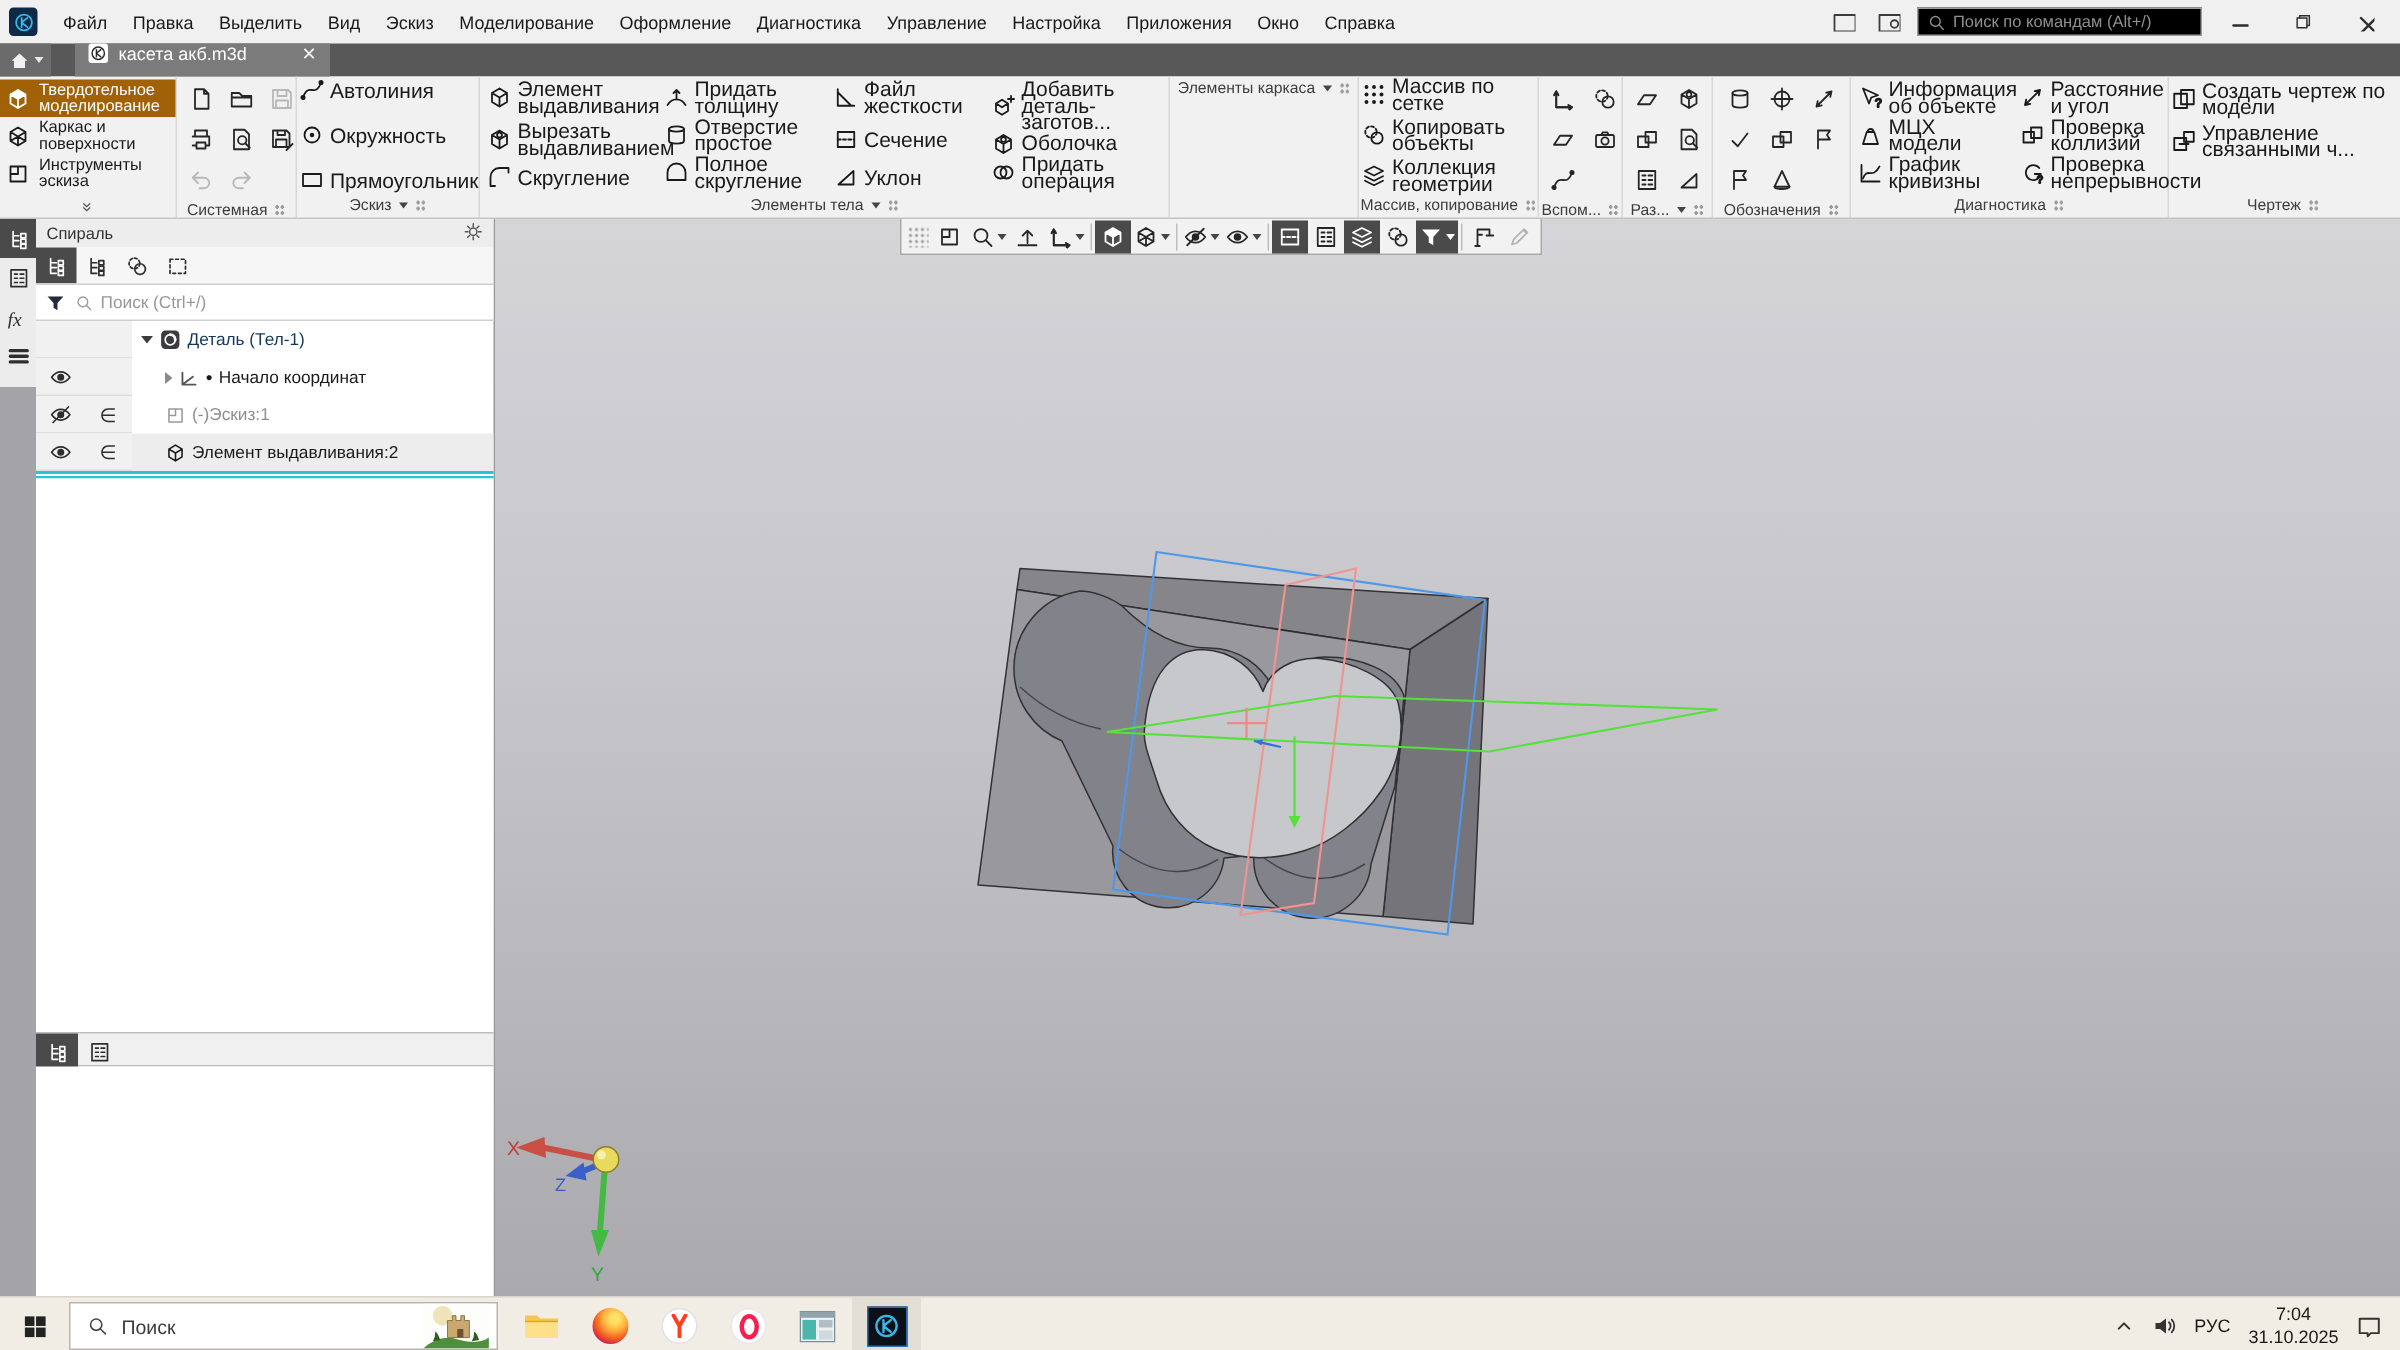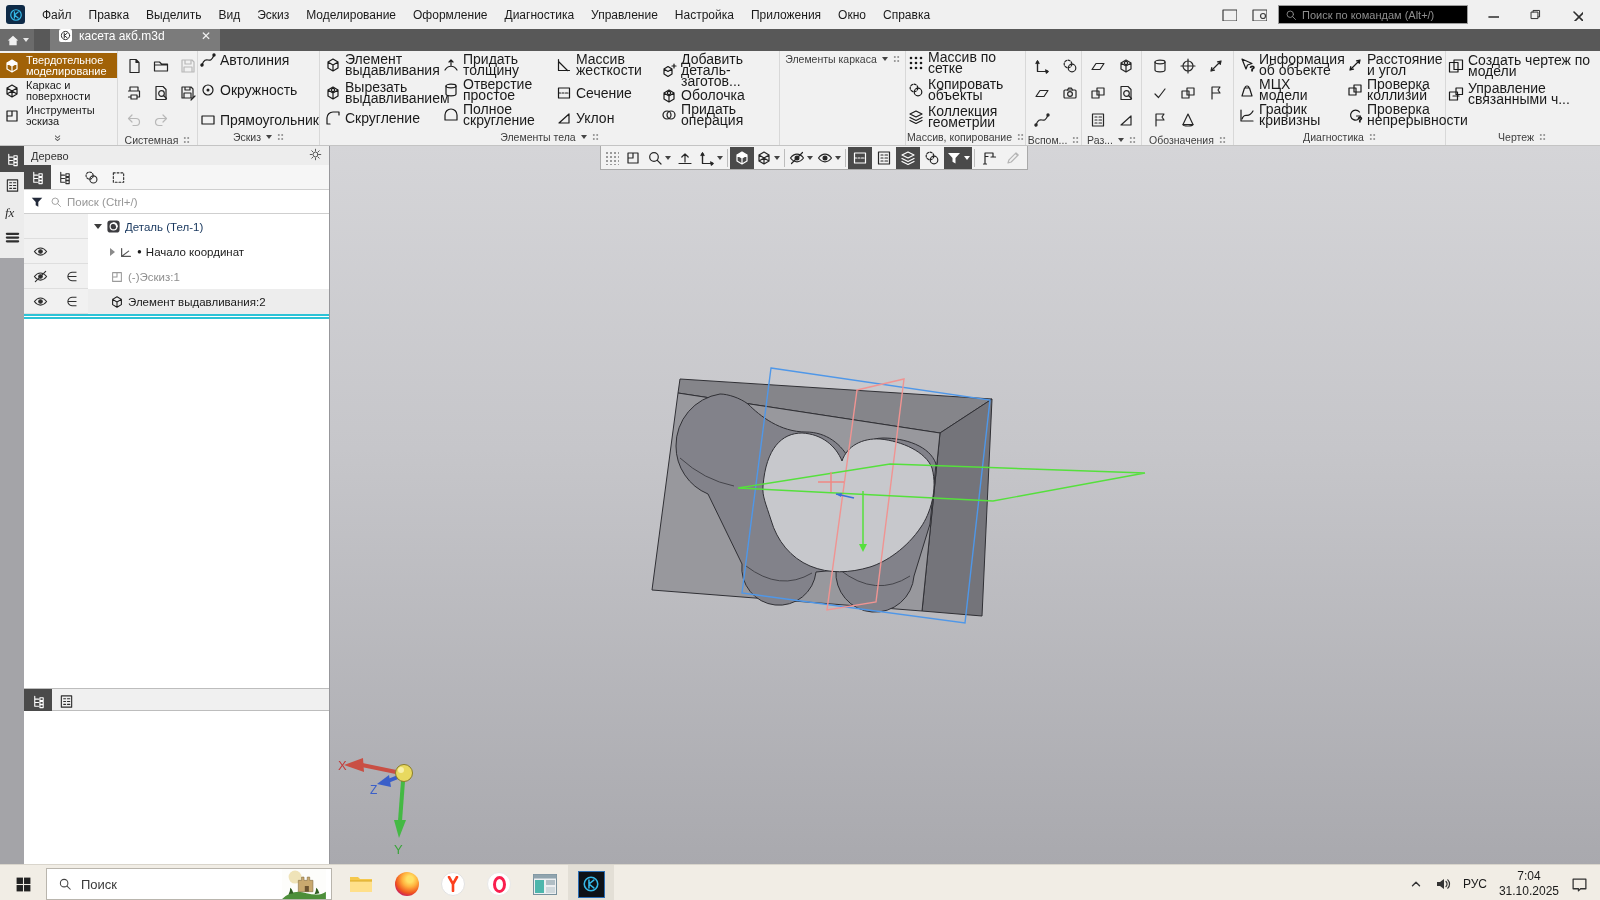--- a/index.html
+++ b/index.html
@@ -568,21 +568,21 @@
               <use href="#i-fullround"></use>
             </svg>
             <span class="cl">Полное скругление</span>
           </div>
       </div>
       <div class="rcol" style="width:104px">
         <div class="cmd">
             <svg class="ic">
               <use href="#i-rib"></use>
             </svg>
-            <span class="cl">Массив жесткости</span>
+            <span class="cl">Файл жесткости</span>
           </div>
         <div class="cmd">
             <svg class="ic">
               <use href="#i-section"></use>
             </svg>
             <span class="cl">Сечение</span>
           </div>
         <div class="cmd">
             <svg class="ic">
               <use href="#i-slope"></use>
@@ -873,21 +873,21 @@
           <svg class="ic" style="width:15px;height:15px">
             <use href="#i-menu3"></use>
           </svg>
         </div>
     </div>
     <div style="flex:1"></div>
   </div>
 
   <div class="panel">
     <div class="p-header">
-      <span>Дерево</span>
+      <span>Спираль</span>
       <span class="gear"><svg class="ic" style="width:13px;height:13px">
             <use href="#i-gear"></use>
           </svg></span>
     </div>
     <div class="p-toolbar">
       <div class="ptbtn on">
           <svg class="ic" style="width:15px;height:15px">
             <use href="#i-tree"></use>
           </svg>
         </div>

